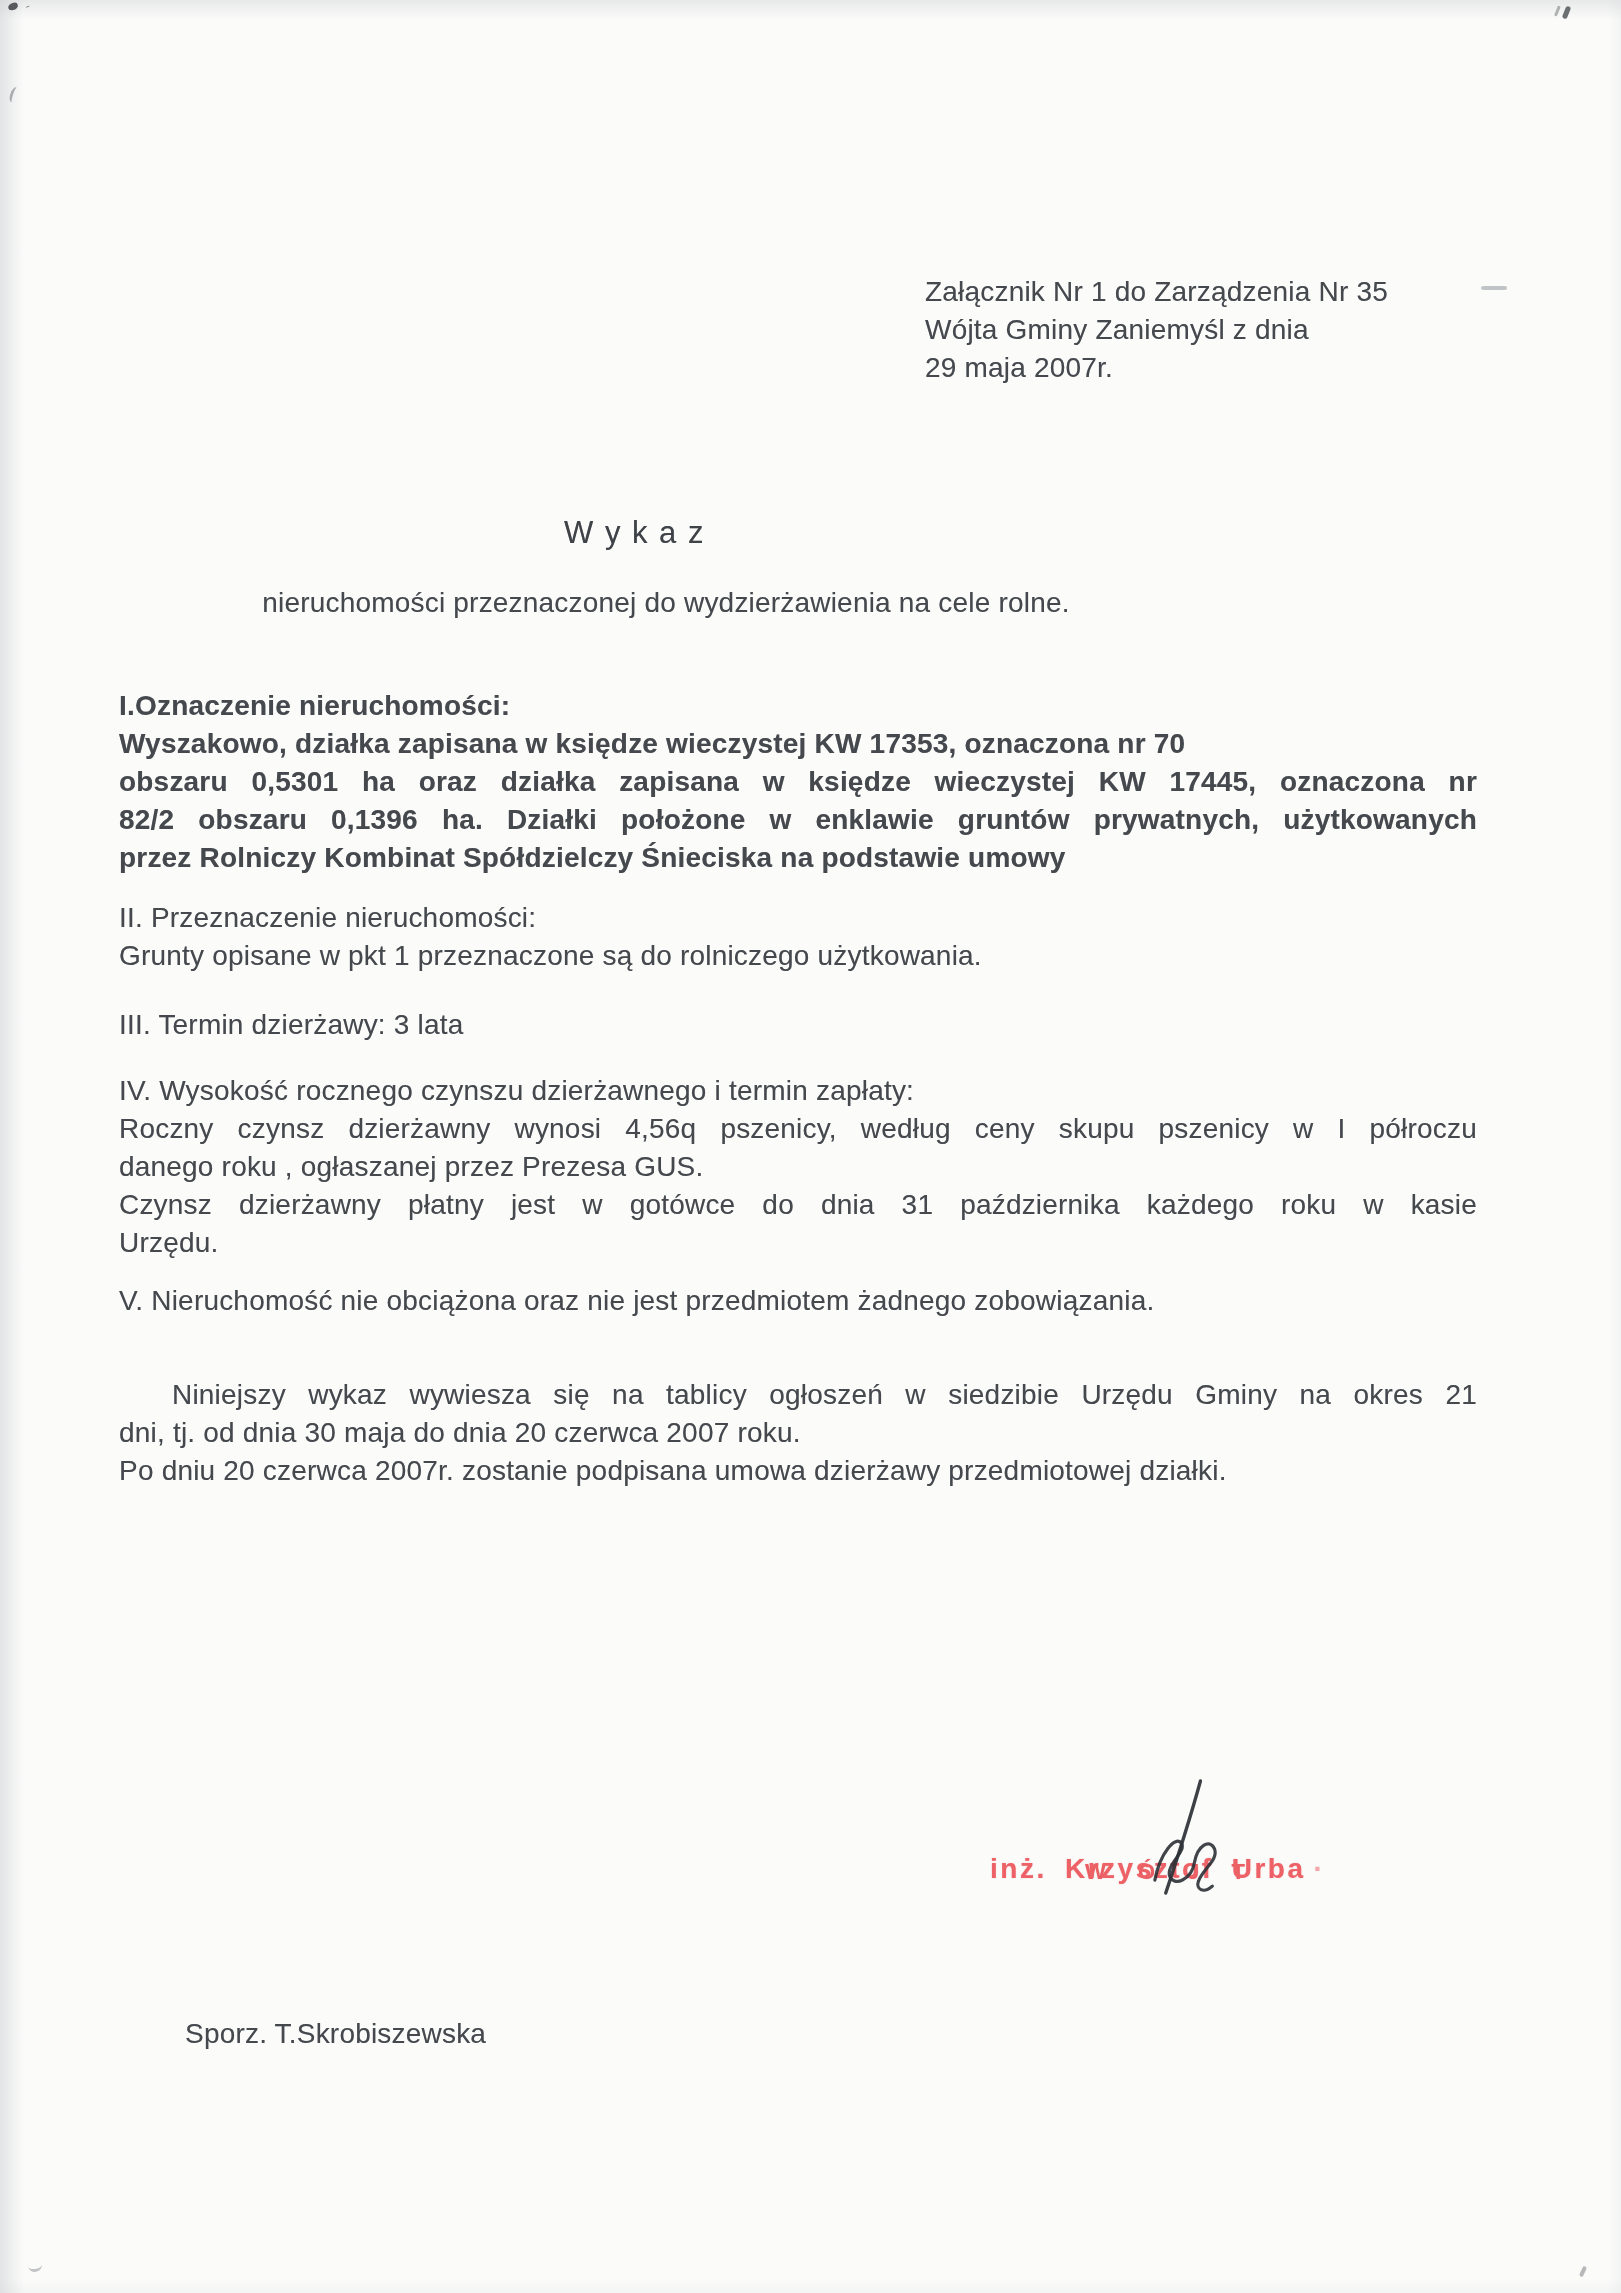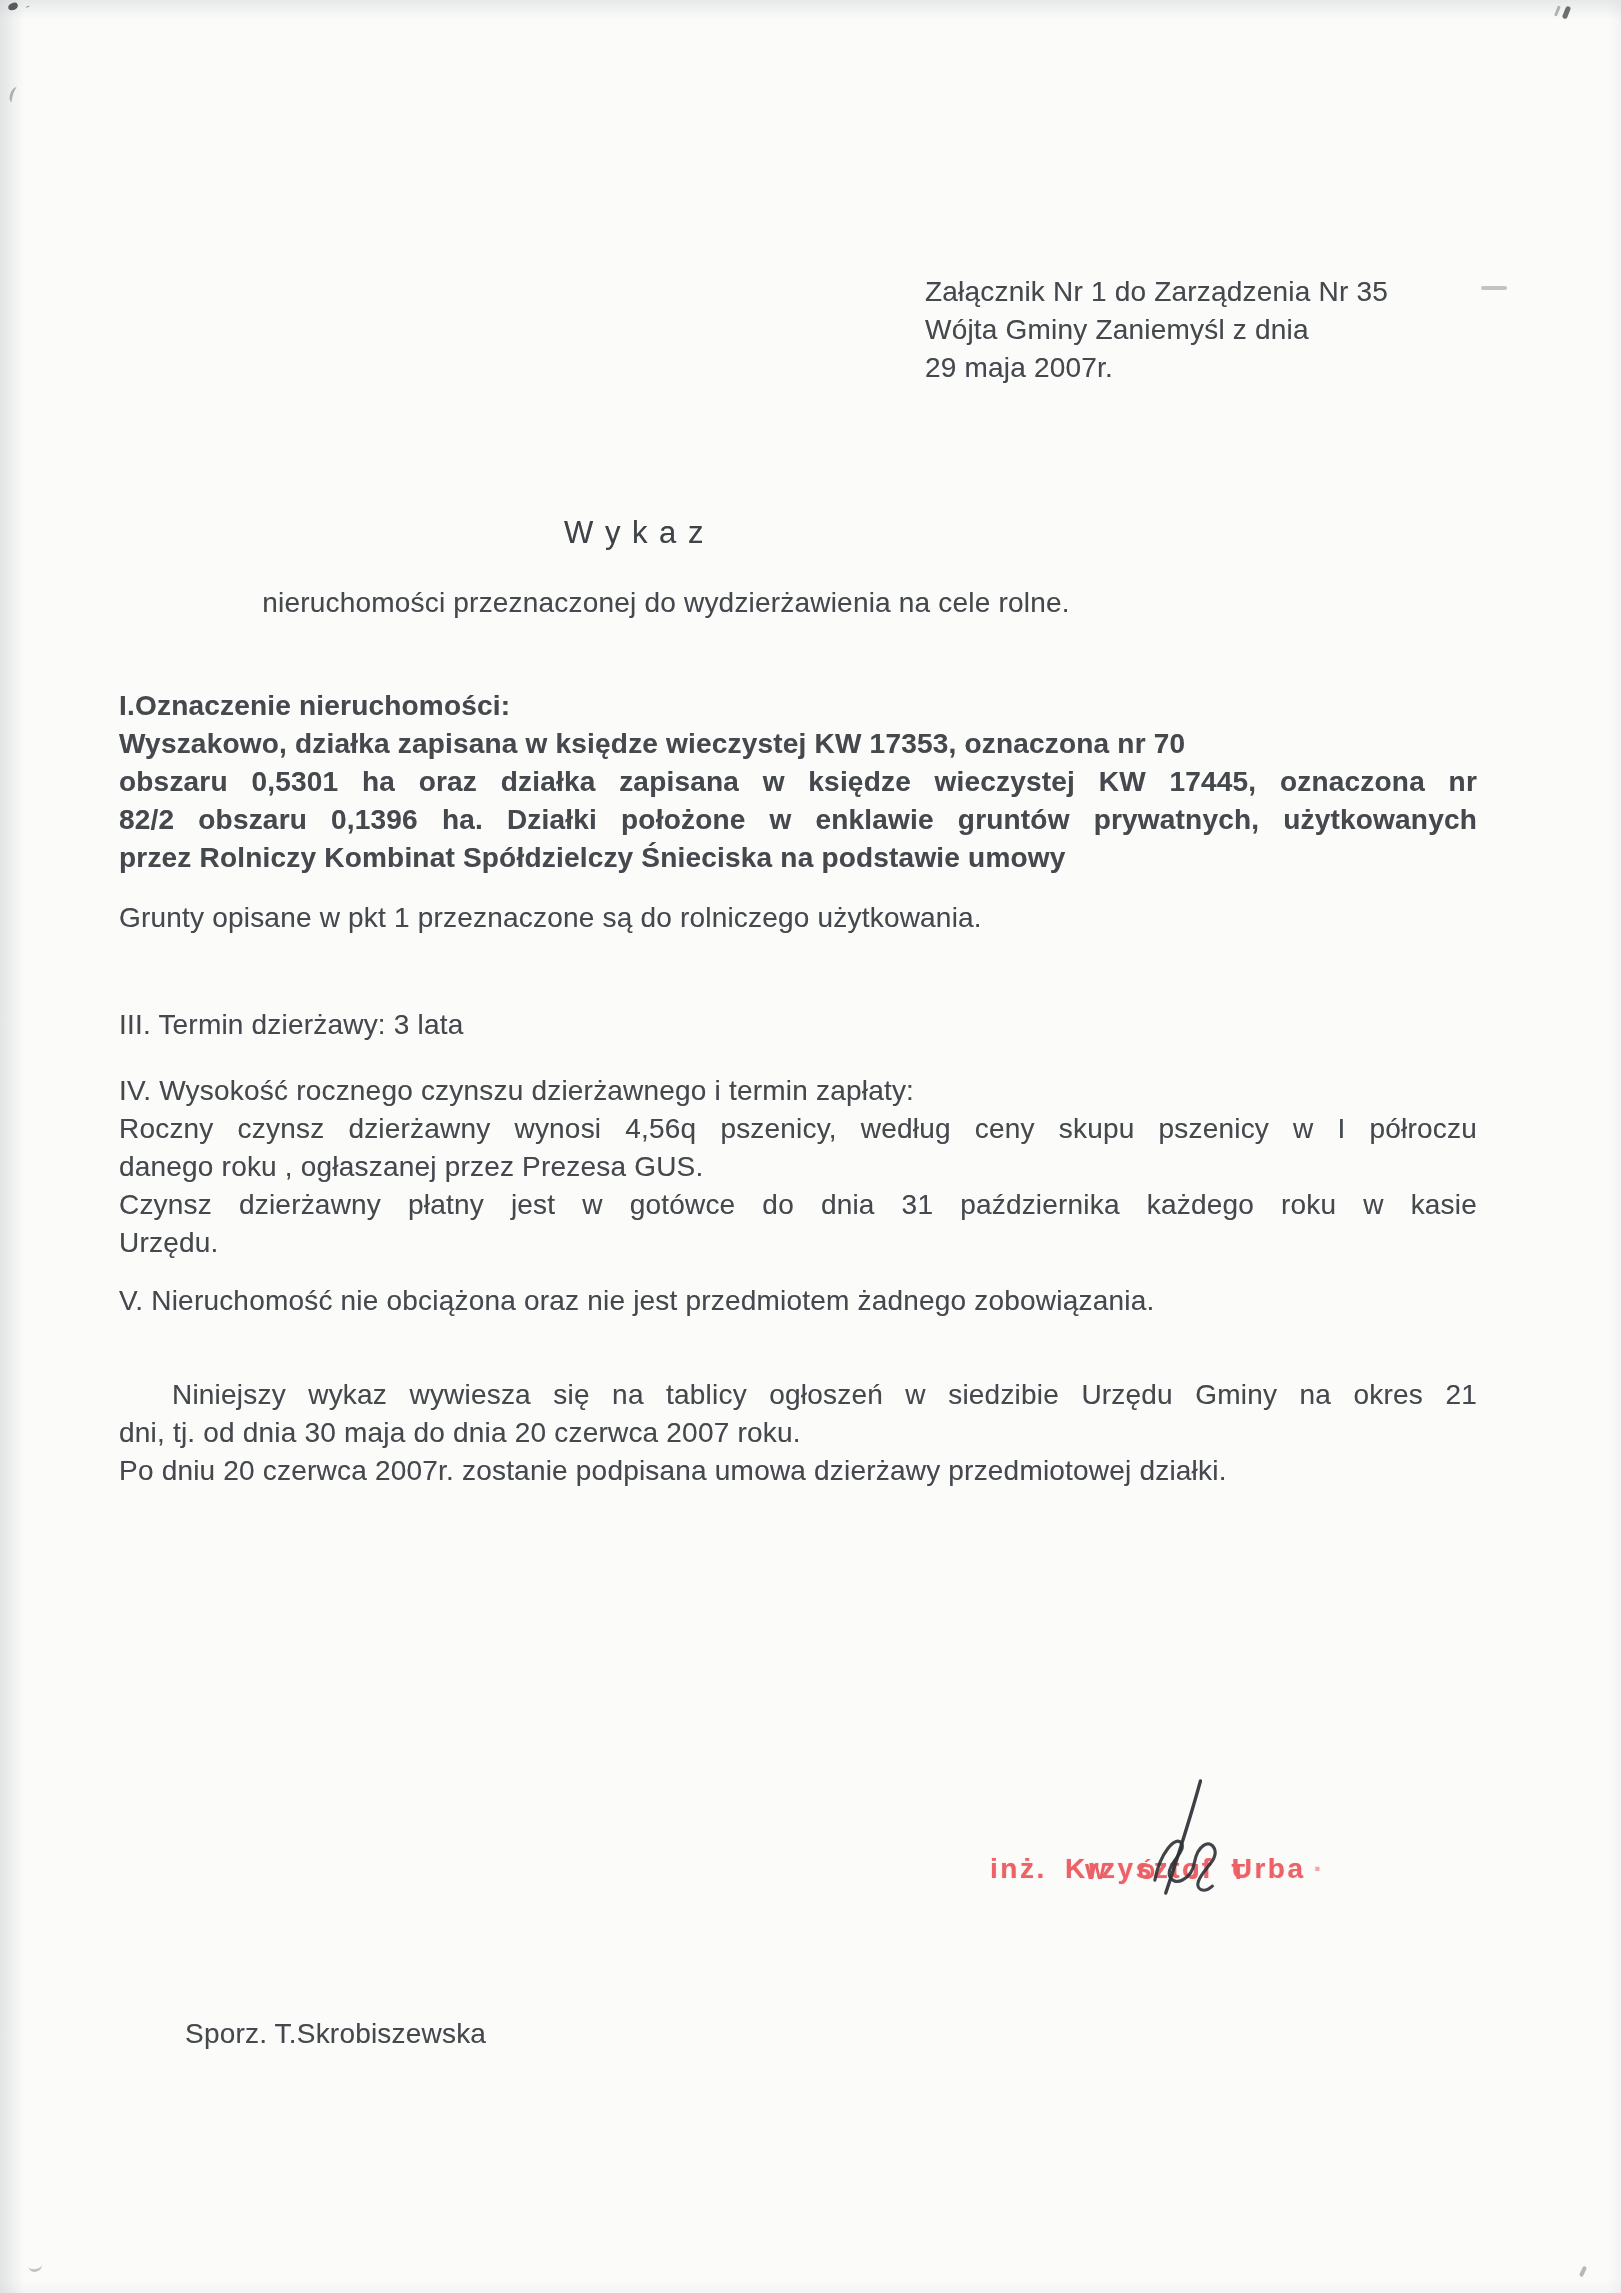--- a/index.html
+++ b/index.html
@@ -81,20 +81,21 @@
 
   <div class="abs sec1 colw">
     <div class="line">I.Oznaczenie nieruchomości:</div>
     <div class="line">Wyszakowo, działka zapisana w księdze wieczystej KW 17353, oznaczona nr 70</div>
     <div class="line just">obszaru 0,5301 ha oraz działka zapisana w księdze wieczystej KW 17445, oznaczona nr</div>
     <div class="line just">82/2 obszaru 0,1396 ha. Działki położone w enklawie gruntów prywatnych, użytkowanych</div>
     <div class="line">przez Rolniczy Kombinat Spółdzielczy Śnieciska na podstawie umowy</div>
   </div>
 
   <div class="abs sec2 colw">
+    <div class="line">II. Przeznaczenie nieruchomości:</div>
     <div class="line">Grunty opisane w pkt 1 przeznaczone są do rolniczego użytkowania.</div>
   </div>
 
   <div class="abs sec3 colw">
     <div class="line">
       <span>III. Termin dzierżawy:</span>
       <span class="term-value">3 lata</span>
     </div>
   </div>
 

